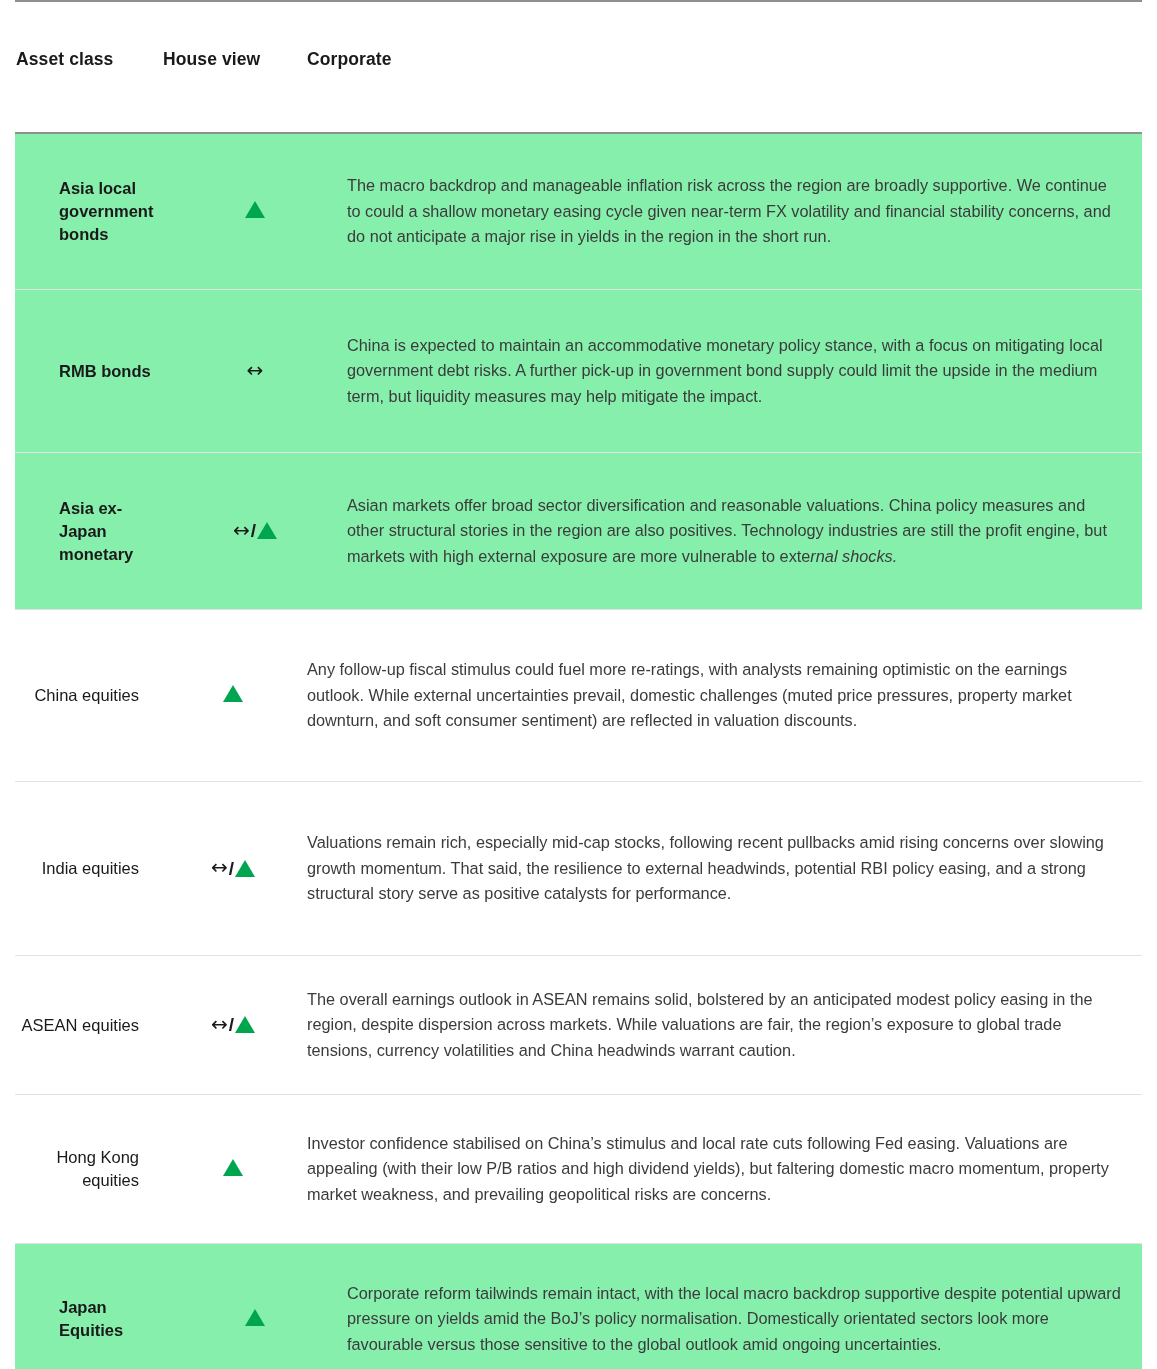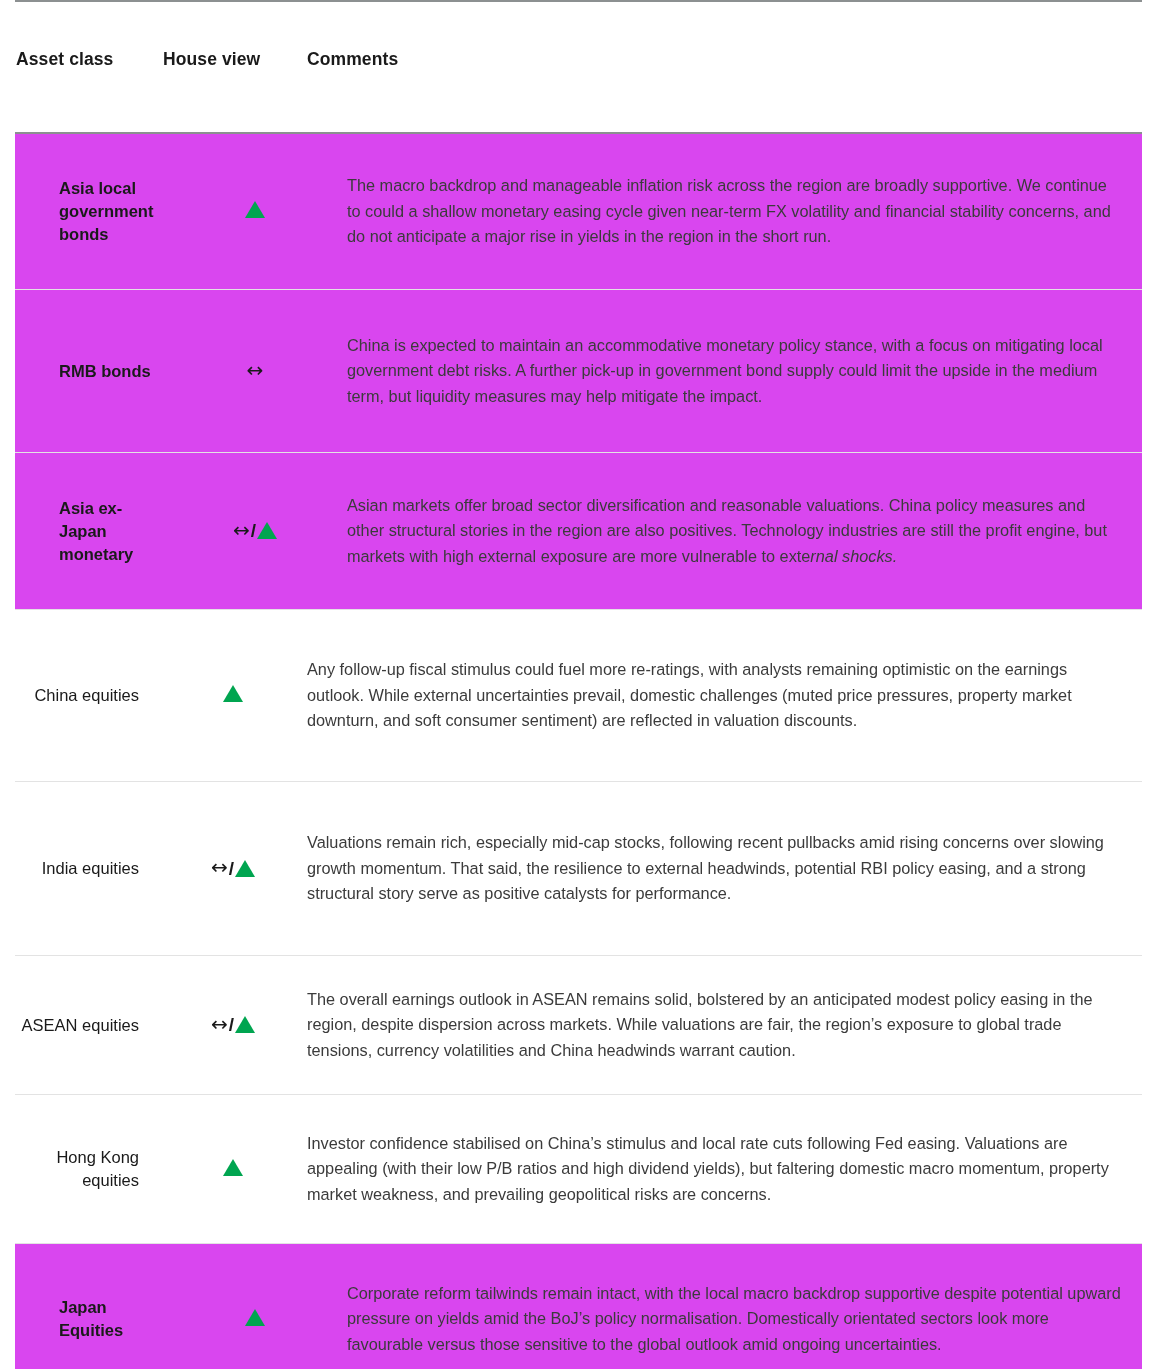--- a/index.html
+++ b/index.html
@@ -52,21 +52,21 @@
   th.th-asset .head-label   { padding-left: 1px; }
   th.th-view  .head-label   { padding-left: 0px; }
   th.th-comment .head-label { padding-left: 4px; }
 
   
   tbody td {
     padding: 0;
     vertical-align: middle;
     border-bottom: 1px solid #e3e3e3;
   }
-  tbody tr.shaded td { background: #d946ef; padding-left: 44px; }
+  tbody tr.shaded td { background: #86efac; padding-left: 44px; }
   tbody tr.plain  td { background: #ffffff; }
 
   td.cell-asset {
     font-size: 16.5px;
     line-height: 23px;
     color: #1a1a1a;
     padding: 10px 12px 10px 1px;
   }
   tr.level-main td.cell-asset {
     font-weight: bold;
@@ -148,21 +148,21 @@
     </colgroup>
     <thead>
       <tr class="head-row">
         <th class="th-asset">
           <span class="head-label">Asset class</span>
         </th>
         <th class="th-view">
           <span class="head-label">House view</span>
         </th>
         <th class="th-comment">
-          <span class="head-label">Comments</span>
+          <span class="head-label">Corporate</span>
         </th>
       </tr>
     </thead>
     <tbody id="table-body">
         <tr class="table-row r-asia-bonds shaded level-main">
           <td class="cell-asset">Asia local government bonds</td>
           <td class="cell-view" title="Positive"><span class="view-symbols">
               <span class="sym-up"></span>
             </span></td>
           <td class="cell-comment">The macro backdrop and manageable inflation risk across the region are broadly supportive. We continue to could a shallow monetary easing cycle given near-term FX volatility and financial stability concerns, and do not anticipate a major rise in yields in the region in the short run.</td>

